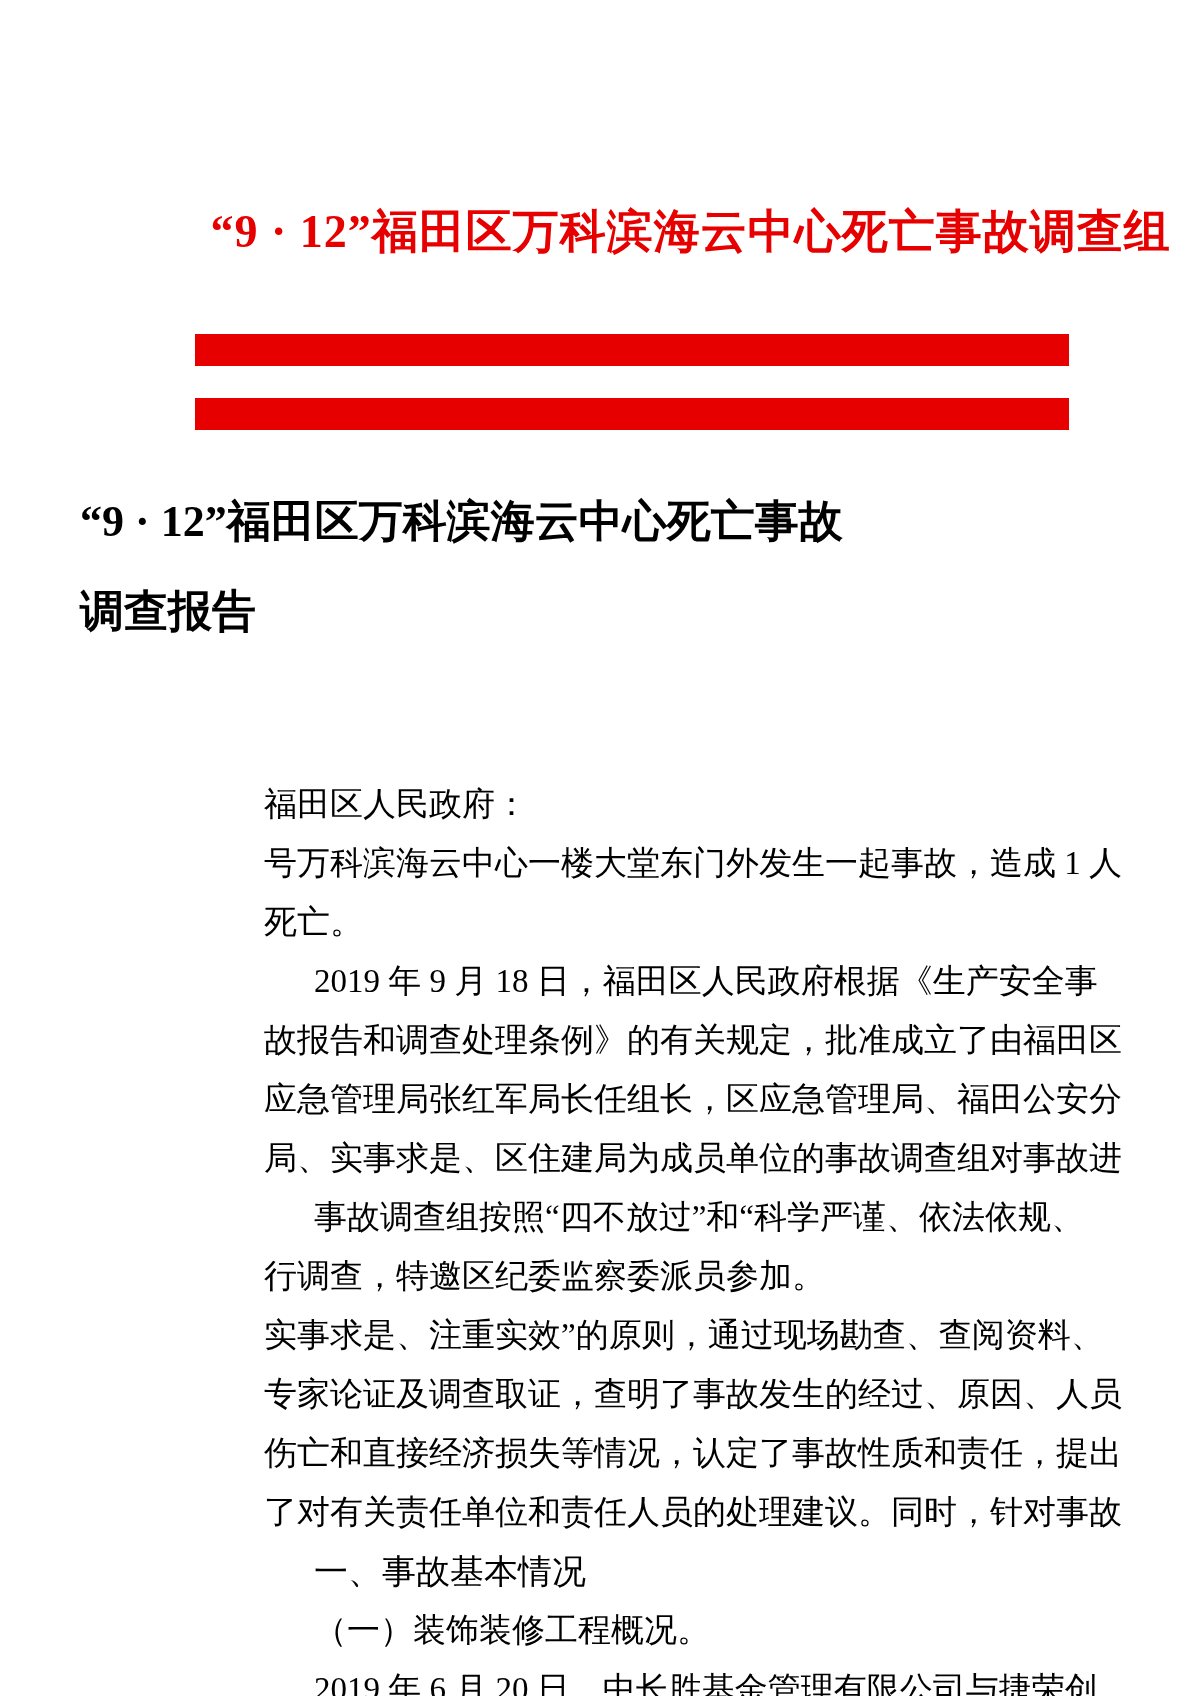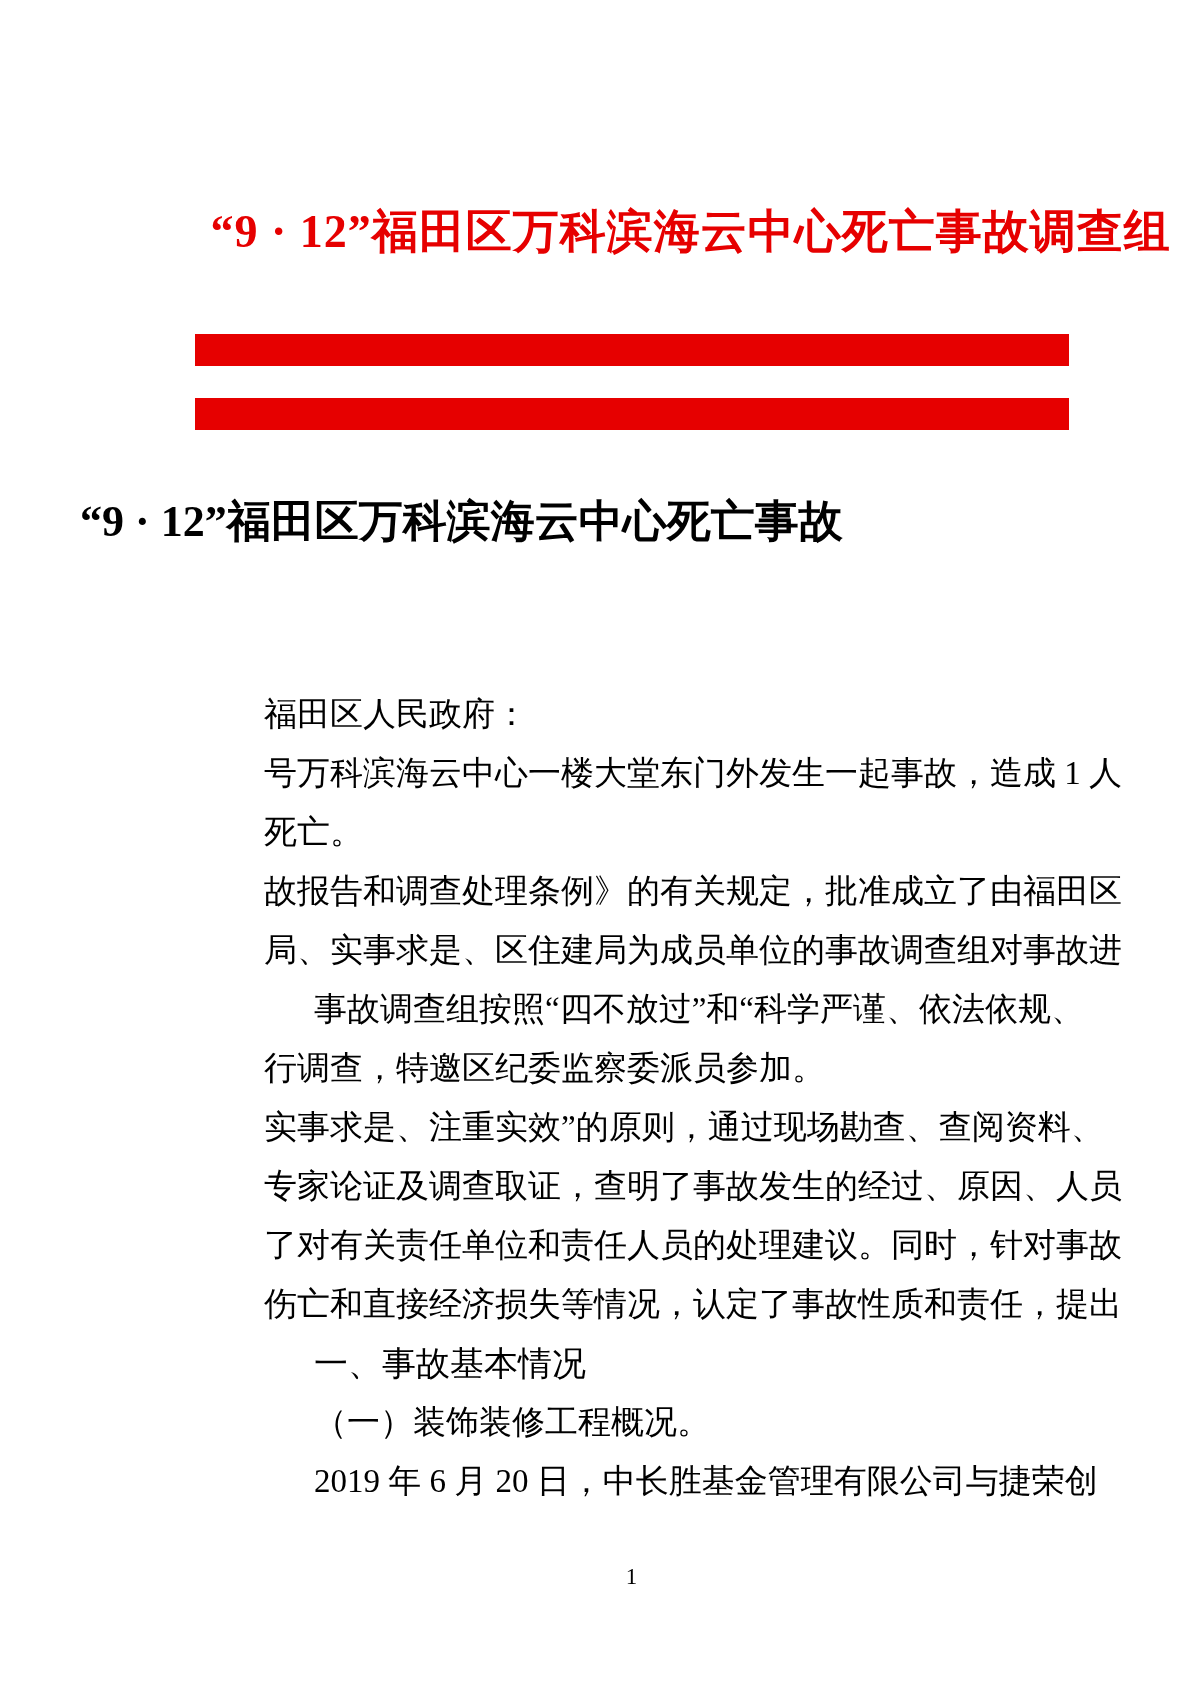--- a/index.html
+++ b/index.html
@@ -87,34 +87,37 @@
   </div>
 
   <div class="red-rule">
     <div class="thick"></div>
     <div class="gap"></div>
     <div class="thin"></div>
   </div>
 
   <div class="doc-title">
     <div class="t-line">“9 · 12”福田区万科滨海云中心死亡事故</div>
+    <div class="t-line">调查报告</div>
   </div>
 
   <div class="body-text">
     <div class="line">福田区人民政府：</div>
     <div class="line justify">号万科滨海云中心一楼大堂东门外发生一起事故，造成 1 人</div>
     <div class="line">死亡。</div>
+    <div class="line indent justify">2019 年 9 月 18 日，福田区人民政府根据《生产安全事</div>
     <div class="line justify">故报告和调查处理条例》的有关规定，批准成立了由福田区</div>
+    <div class="line justify">应急管理局张红军局长任组长，区应急管理局、福田公安分</div>
     <div class="line justify">局、实事求是、区住建局为成员单位的事故调查组对事故进</div>
     <div class="line indent justify">事故调查组按照“四不放过”和“科学严谨、依法依规、</div>
     <div class="line">行调查，特邀区纪委监察委派员参加。</div>
     <div class="line justify">实事求是、注重实效”的原则，通过现场勘查、查阅资料、</div>
     <div class="line justify">专家论证及调查取证，查明了事故发生的经过、原因、人员</div>
+    <div class="line justify">伤亡和直接经济损失等情况，认定了事故性质和责任，提出</div>
     <div class="line justify">了对有关责任单位和责任人员的处理建议。同时，针对事故</div>
-    <div class="line justify">伤亡和直接经济损失等情况，认定了事故性质和责任，提出</div>
     <div class="line indent heading">一、事故基本情况</div>
     <div class="line indent">（一）装饰装修工程概况。</div>
     <div class="line indent justify">2019 年 6 月 20 日，中长胜基金管理有限公司与捷荣创</div>
   </div>
 
   <div class="page-num">1</div>
 
 </div>
 
 </body></html>

